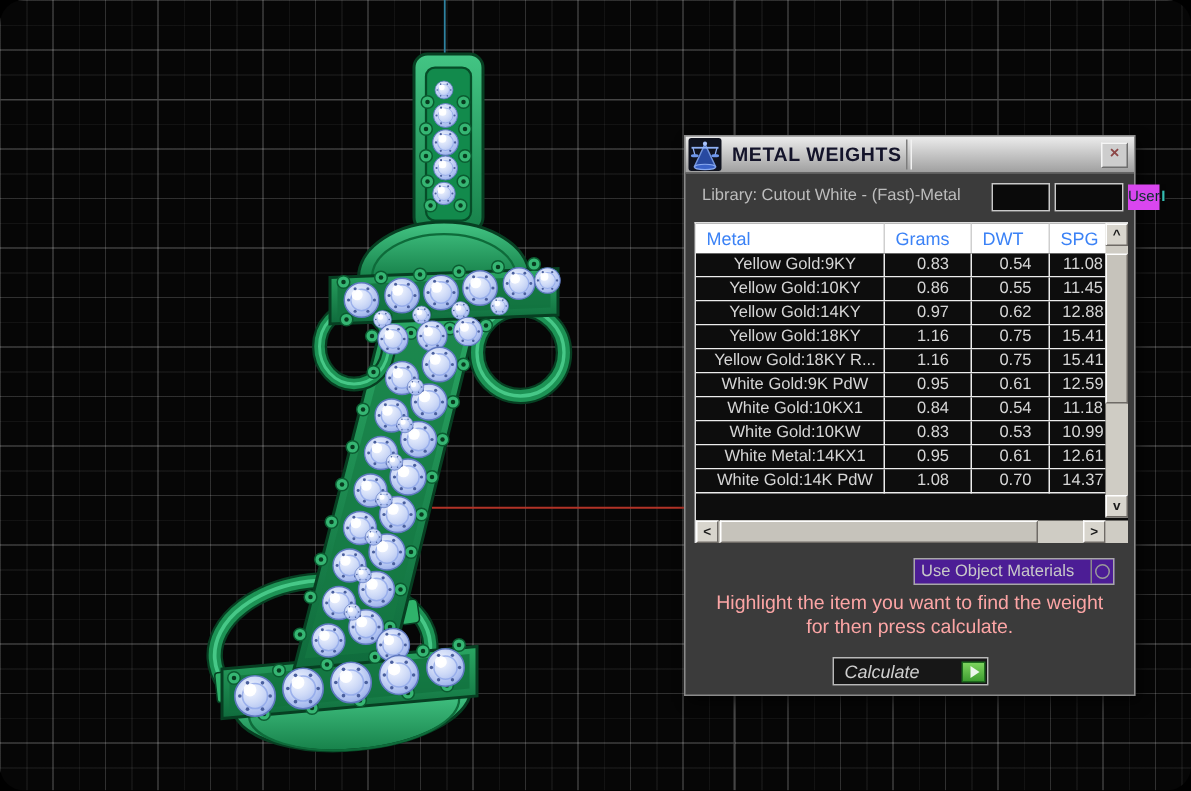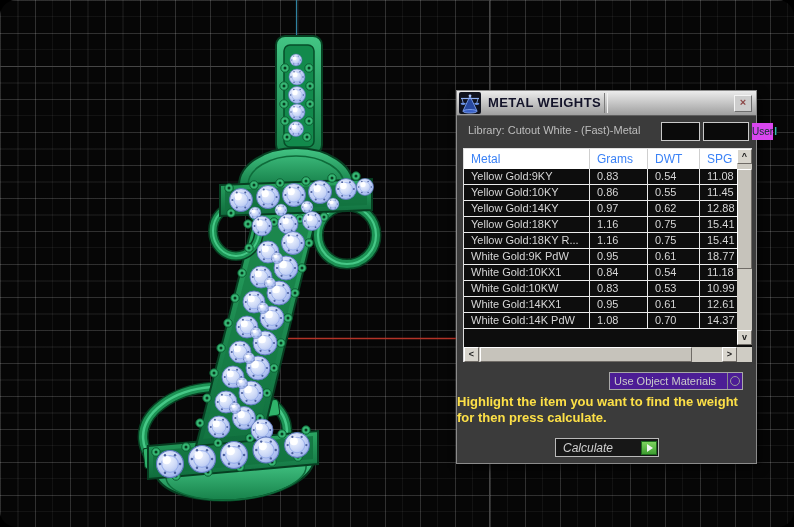--- a/index.html
+++ b/index.html
@@ -40,21 +40,21 @@
                     display:flex;align-items:center;justify-content:center;margin-left:1px;}
   .tg-gv{left:204px;width:39px;} .tg-user{left:246px;width:46px;}
 
   
   .tablebox{position:absolute;left:6px;top:57px;width:288px;height:213px;
             border-left:1px solid #dedede;border-top:1px solid #dedede;box-sizing:content-box;
             background:#0d0d0d;}
   .thead{display:flex;height:20px;background:#fff;}
   .hcell{height:20px;line-height:20px;font-size:12px;color:#3b82f6;padding-left:7px;
          box-sizing:border-box;border-right:1px solid #cfcfcf;overflow:hidden;white-space:nowrap;}
-  .trows{height:176px;overflow:hidden;}
+  .trows{height:176px;overflow:hidden;text-align:center;}
   .trow{display:flex;height:16px;}
   .tcell{height:16px;line-height:15px;font-size:11px;color:#d6d6d6;padding-left:7px;
          box-sizing:border-box;border-right:1px solid #ececec;border-bottom:1px solid #ececec;
          background:#0d0d0d;overflow:hidden;white-space:nowrap;}
   .c0{width:126px;} .c1{width:58px;} .c2{width:52px;} .c3{width:37px;border-right:none!important;}
   .vscroll{position:absolute;right:0;top:0;width:15px;height:196px;background:#cfccc4;}
   .hscroll{position:absolute;left:0;bottom:0;height:15px;width:273px;background:#cfccc4;}
   .sbtn{position:absolute;width:15px;height:15px;background:#d8d5cd;border:1px solid;
         border-color:#ffffff #6f6b66 #6f6b66 #ffffff;box-sizing:border-box;color:#1c1c1c;
         font-size:9px;font-weight:bold;text-align:center;line-height:12px;}
@@ -64,22 +64,22 @@
           border:1px solid;border-color:#ffffff #6f6b66 #6f6b66 #ffffff;box-sizing:border-box;}
   .corner{position:absolute;right:0;bottom:0;width:15px;height:15px;background:#cfccc4;}
 
   
   .dropdown{position:absolute;left:152px;top:281px;width:132px;height:16px;background:#4c1d95;
             border:1px solid #a8a8a8;box-sizing:content-box;display:flex;align-items:center;}
   .dd-text{flex:1;font-size:11px;color:#c9c9c9;padding-left:4px;white-space:nowrap;overflow:hidden;}
   .dd-ind{width:14px;height:16px;border-left:1px solid #8a8a8a;display:flex;align-items:center;
           justify-content:center;}
   .dd-circle{width:8px;height:8px;border:1px solid #9a9a9a;border-radius:50%;}
-  .instruction{position:absolute;left:0;right:0;top:303px;
-               color:#fde047;font-size:13px;font-weight:bold;line-height:16px;}
+  .instruction{position:absolute;left:0;right:0;top:303px;text-align:center;
+               color:#fca5a5;font-size:13px;font-weight:normal;line-height:16px;}
   .calc-btn{position:absolute;left:98px;top:347px;width:104px;height:19px;background:#171717;
             border:1px solid #b9b9b9;box-sizing:border-box;display:flex;align-items:center;
             justify-content:space-between;font-style:italic;}
   .calc-label{font-size:12px;color:#cfcfcf;padding-left:7px;}
   .calc-play{width:16px;height:14px;margin-right:1px;background:linear-gradient(#7dd45e,#3f9e31);
              border:1px solid #1e6b1e;box-sizing:border-box;display:flex;align-items:center;
              justify-content:center;}
   .calc-tri{width:0;height:0;border-left:6px solid #eef6ee;border-top:4px solid transparent;
             border-bottom:4px solid transparent;margin-left:2px;}
 </style>
@@ -337,36 +337,36 @@
           <div class="trow">
             <div class="tcell c0">Yellow Gold:18KY R...</div>
             <div class="tcell c1">1.16</div>
             <div class="tcell c2">0.75</div>
             <div class="tcell c3">15.41</div>
           </div>
           <div class="trow">
             <div class="tcell c0">White Gold:9K PdW</div>
             <div class="tcell c1">0.95</div>
             <div class="tcell c2">0.61</div>
-            <div class="tcell c3">18.77</div>
+            <div class="tcell c3">12.59</div>
           </div>
           <div class="trow">
             <div class="tcell c0">White Gold:10KX1</div>
             <div class="tcell c1">0.84</div>
             <div class="tcell c2">0.54</div>
             <div class="tcell c3">11.18</div>
           </div>
           <div class="trow">
             <div class="tcell c0">White Gold:10KW</div>
             <div class="tcell c1">0.83</div>
             <div class="tcell c2">0.53</div>
             <div class="tcell c3">10.99</div>
           </div>
           <div class="trow">
-            <div class="tcell c0">White Gold:14KX1</div>
+            <div class="tcell c0">White Metal:14KX1</div>
             <div class="tcell c1">0.95</div>
             <div class="tcell c2">0.61</div>
             <div class="tcell c3">12.61</div>
           </div>
           <div class="trow">
             <div class="tcell c0">White Gold:14K PdW</div>
             <div class="tcell c1">1.08</div>
             <div class="tcell c2">0.70</div>
             <div class="tcell c3">14.37</div>
           </div>

